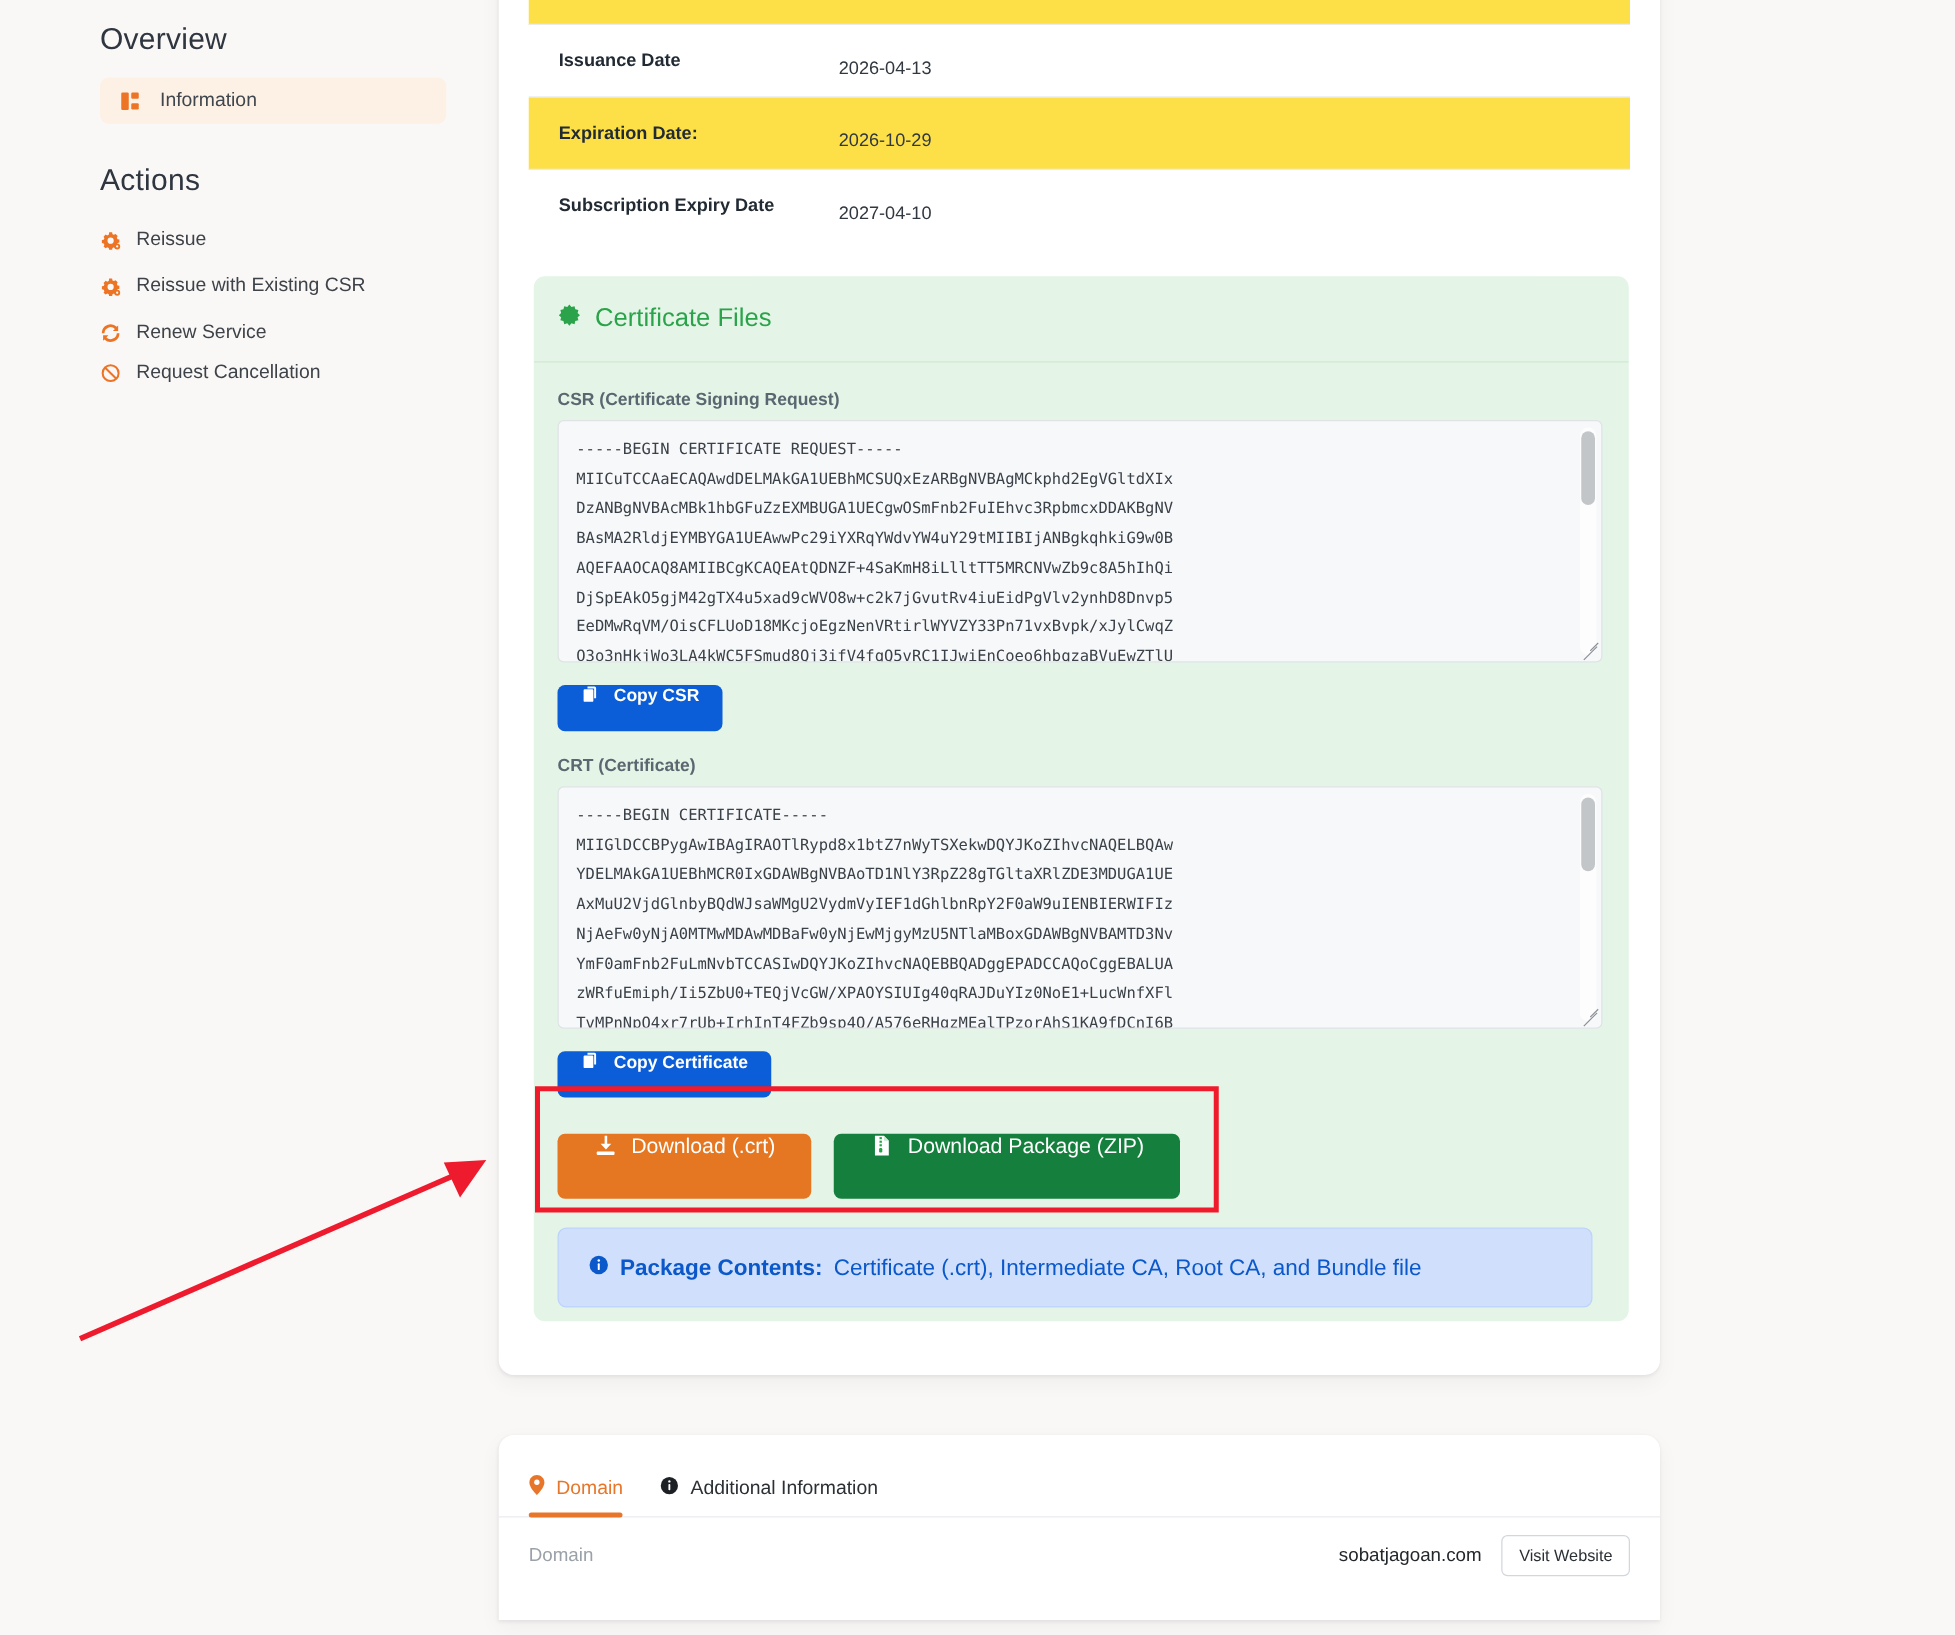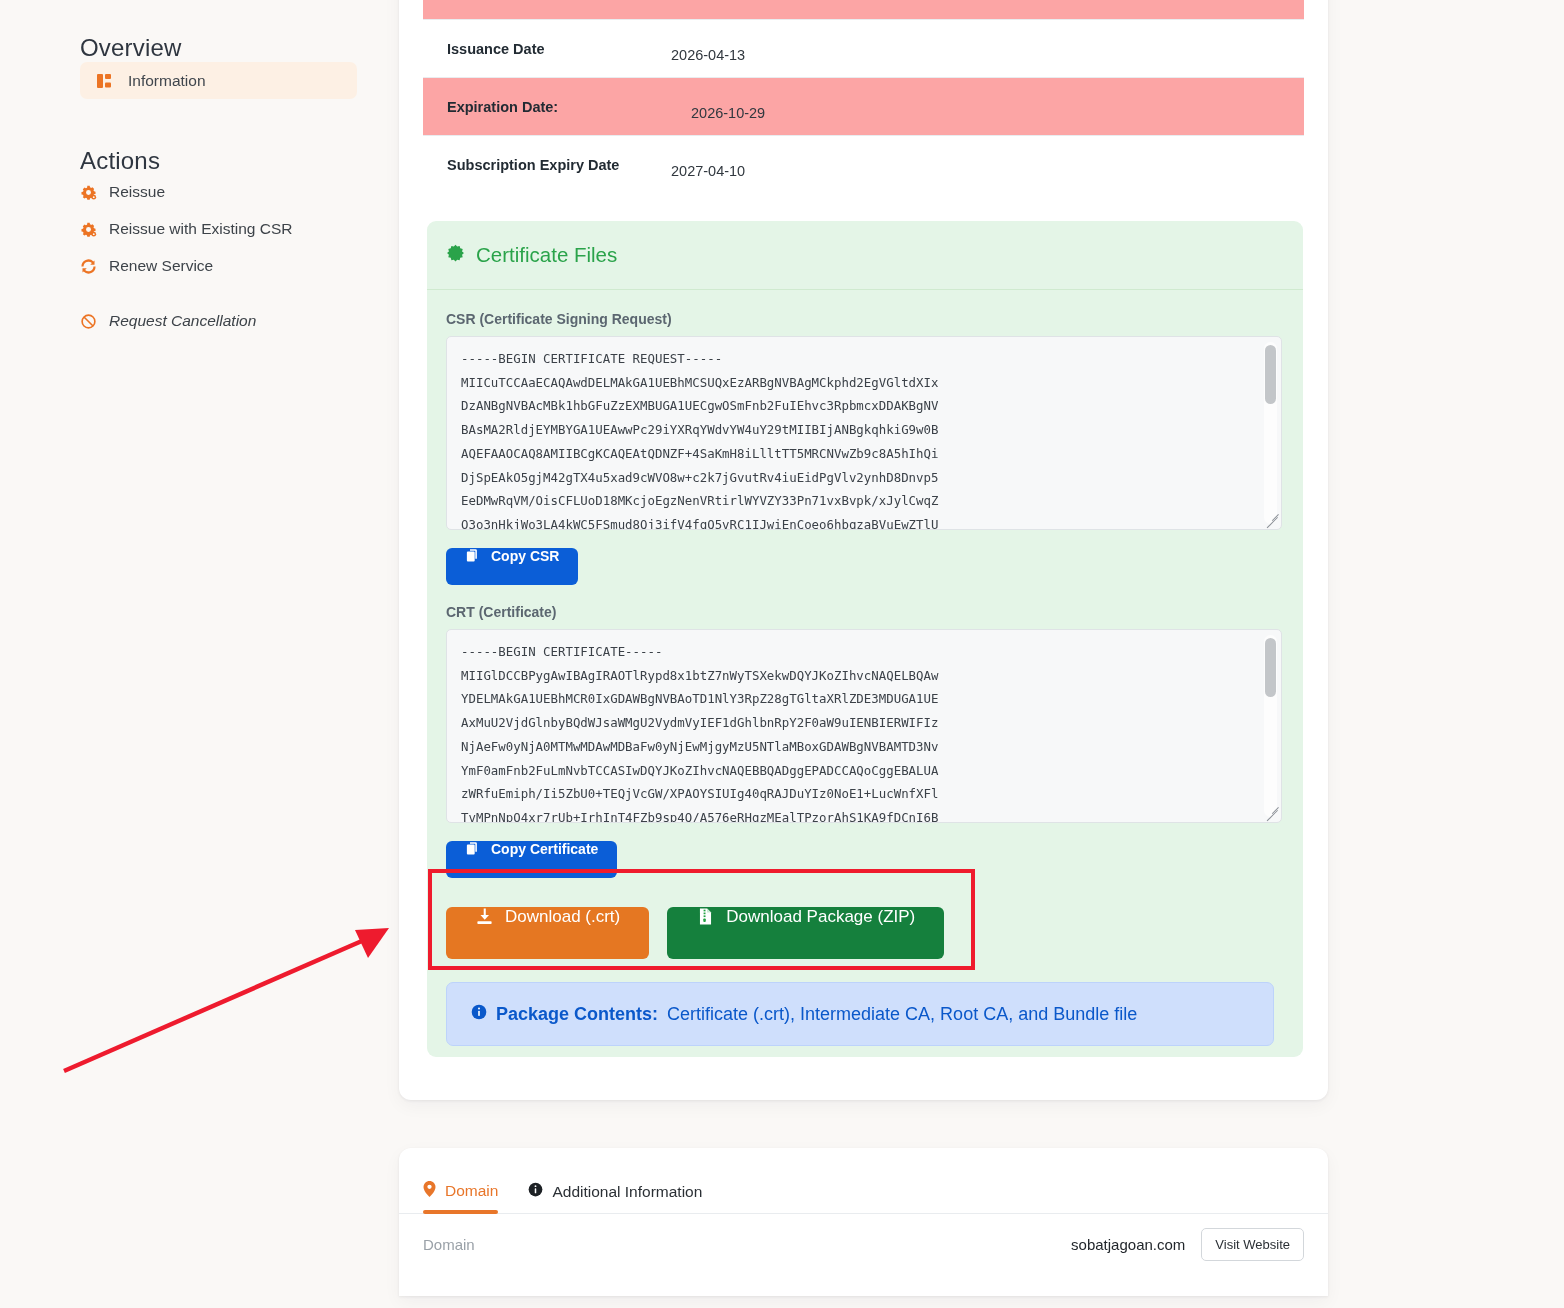--- a/index.html
+++ b/index.html
@@ -13,21 +13,21 @@
     position:relative;
   }
 
   
   #sidebar {
     position:absolute; left:0; top:0; width:380px; height:1308px;
     background:#faf8f6;
   }
   .sb-heading {
     position:absolute; left:80px; font-size:24px; font-weight:400;
-    color:#2f3640; letter-spacing:.2px;margin-top:16px;
+    color:#2f3640; letter-spacing:.2px;
   }
   #sb-overview { top:18px; }
   #sb-actions  { top:131px; }
 
   .sb-active-item {
     position:absolute; left:80px; top:62px; width:277px; height:37px;
     background:#fdf0e4; border-radius:7px;
     display:flex; align-items:center; padding-left:17px;
   }
   .sb-active-item .lbl { font-size:15.5px; color:#40464d; margin-left:17px; }
@@ -45,42 +45,42 @@
 
   .sb-action {
     position:absolute; left:80px; display:flex; align-items:center; gap:12px;
     cursor:pointer;
   }
   .sb-action .lbl { font-size:15.5px; color:#3d4349; }
   .sb-action svg { display:block; flex:none; }
   #act0 { top:183px; }
   #act1 { top:220px; }
   #act2 { top:257px; }
-  #act3 { top:312px;font-style:italic; }
+  #act3 { top:289px; }
 
   
   #main { position:absolute; left:399px; top:0; width:929px; }
 
   .card {
     background:#ffffff;
     border-radius:12px;
     box-shadow:0 1px 3px rgba(30,30,40,.07), 0 6px 18px rgba(30,30,40,.045);
   }
 
   #card-top {
     position:absolute; left:0; top:-220px; width:929px; height:1320px;
     border-radius:0 0 12px 12px;
   }
 
   
   #info-table {
     position:absolute; left:24px; top:0; width:881px;
   }
   .tr { display:flex; align-items:center; height:58px; border-bottom:1px solid #e9ecef; }
-  .tr.alt { background:#fca5a5;gap:20px; }
+  .tr.alt { background:#fde047; }
   .tr.partial { height:20px; border-bottom:1px solid #e9ecef; }
   .td-label { width:248px; padding-left:24px; font-size:14.5px; font-weight:700; color:#222b33; }
   .td-value { font-size:14.5px; color:#31383f;margin-top:12px; }
 
   
   #cert-panel {
     position:absolute; left:28px; top:221px; width:876px; height:836px;
     background:#e4f5e7; border-radius:9px; overflow:hidden;
   }
   #cert-head {

